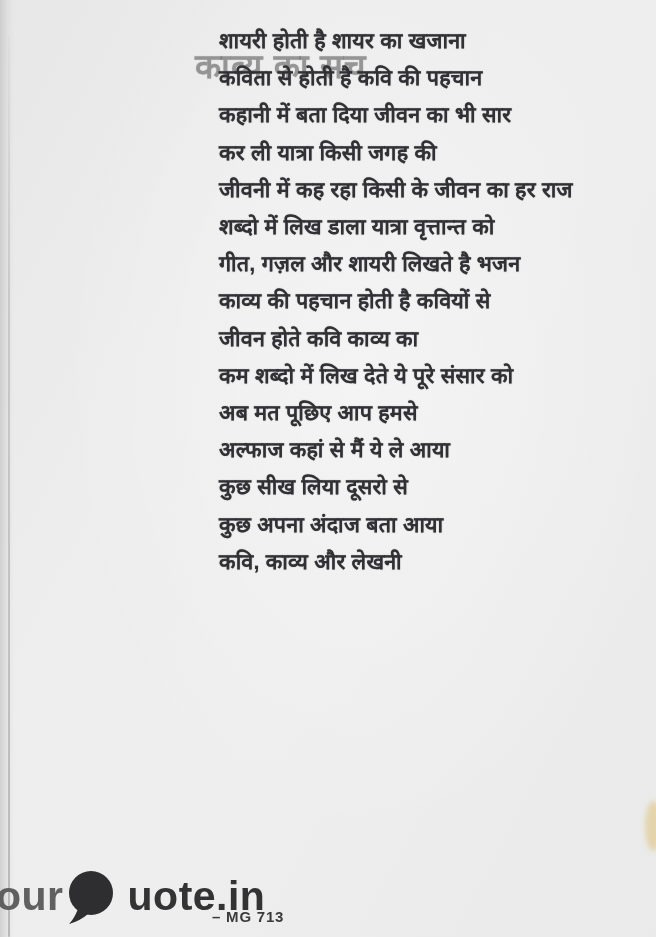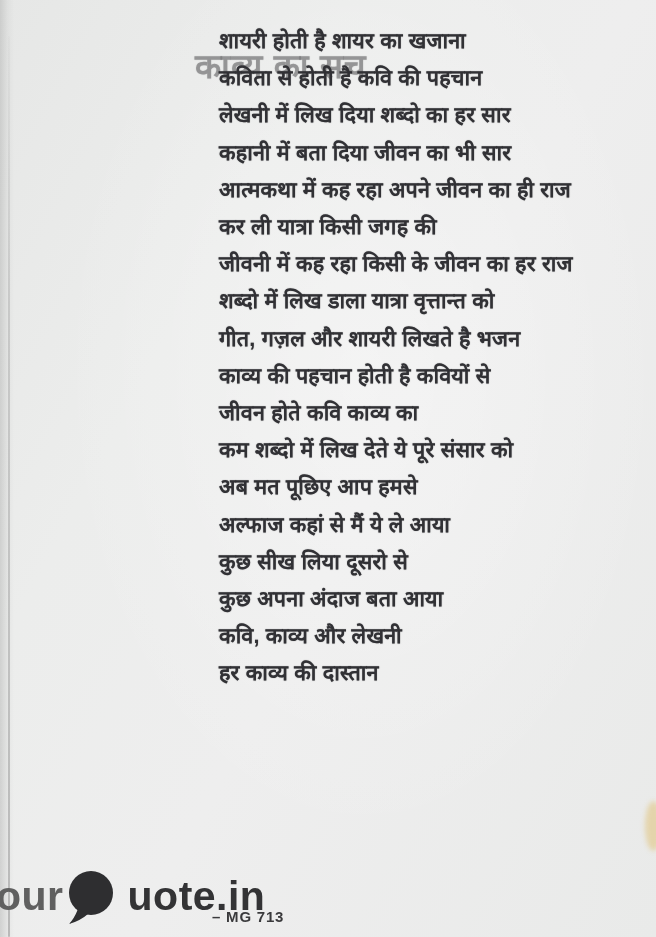--- a/index.html
+++ b/index.html
@@ -125,36 +125,33 @@
 <div class="photo">
 
   <div class="edge-shade"></div>
   <div class="edge-line"></div>
 
   <div class="title-overlay">काव्य का सच</div>
 
   <div class="poem" id="poem">
       <div class="poem-line">शायरी होती है शायर का खजाना</div>
       <div class="poem-line">कविता से होती है कवि की पहचान</div>
-      <div class="poem-line">लेखनी में लिख दिया शब्दो का हर सार</div>
       <div class="poem-line">कहानी में बता दिया जीवन का भी सार</div>
-      <div class="poem-line">आत्मकथा में कह रहा अपने जीवन का ही राज</div>
       <div class="poem-line">कर ली यात्रा किसी जगह की</div>
       <div class="poem-line">जीवनी में कह रहा किसी के जीवन का हर राज</div>
       <div class="poem-line">शब्दो में लिख डाला यात्रा वृत्तान्त को</div>
       <div class="poem-line">गीत, गज़ल और शायरी लिखते है भजन</div>
       <div class="poem-line">काव्य की पहचान होती है कवियों से</div>
       <div class="poem-line">जीवन होते कवि काव्य का</div>
       <div class="poem-line">कम शब्दो में लिख देते ये पूरे संसार को</div>
       <div class="poem-line">अब मत पूछिए आप हमसे</div>
       <div class="poem-line">अल्फाज कहां से मैं ये ले आया</div>
       <div class="poem-line">कुछ सीख लिया दूसरो से</div>
       <div class="poem-line">कुछ अपना अंदाज बता आया</div>
       <div class="poem-line">कवि, काव्य और लेखनी</div>
-      <div class="poem-line">हर काव्य की दास्तान</div>
     </div>
 
   <div class="blob"></div>
 
   <div class="logo">
     <span class="logo-our">our</span>
     <span class="q-icon">
       <svg width="47" height="55" viewBox="0 0 47 55" xmlns="http://www.w3.org/2000/svg">
         <circle cx="25" cy="24" r="22" fill="#2e2e30"></circle>
         <path d="M12 40 Q8 50 3 55 Q14 52 22 45 Z" fill="#2e2e30"></path>

